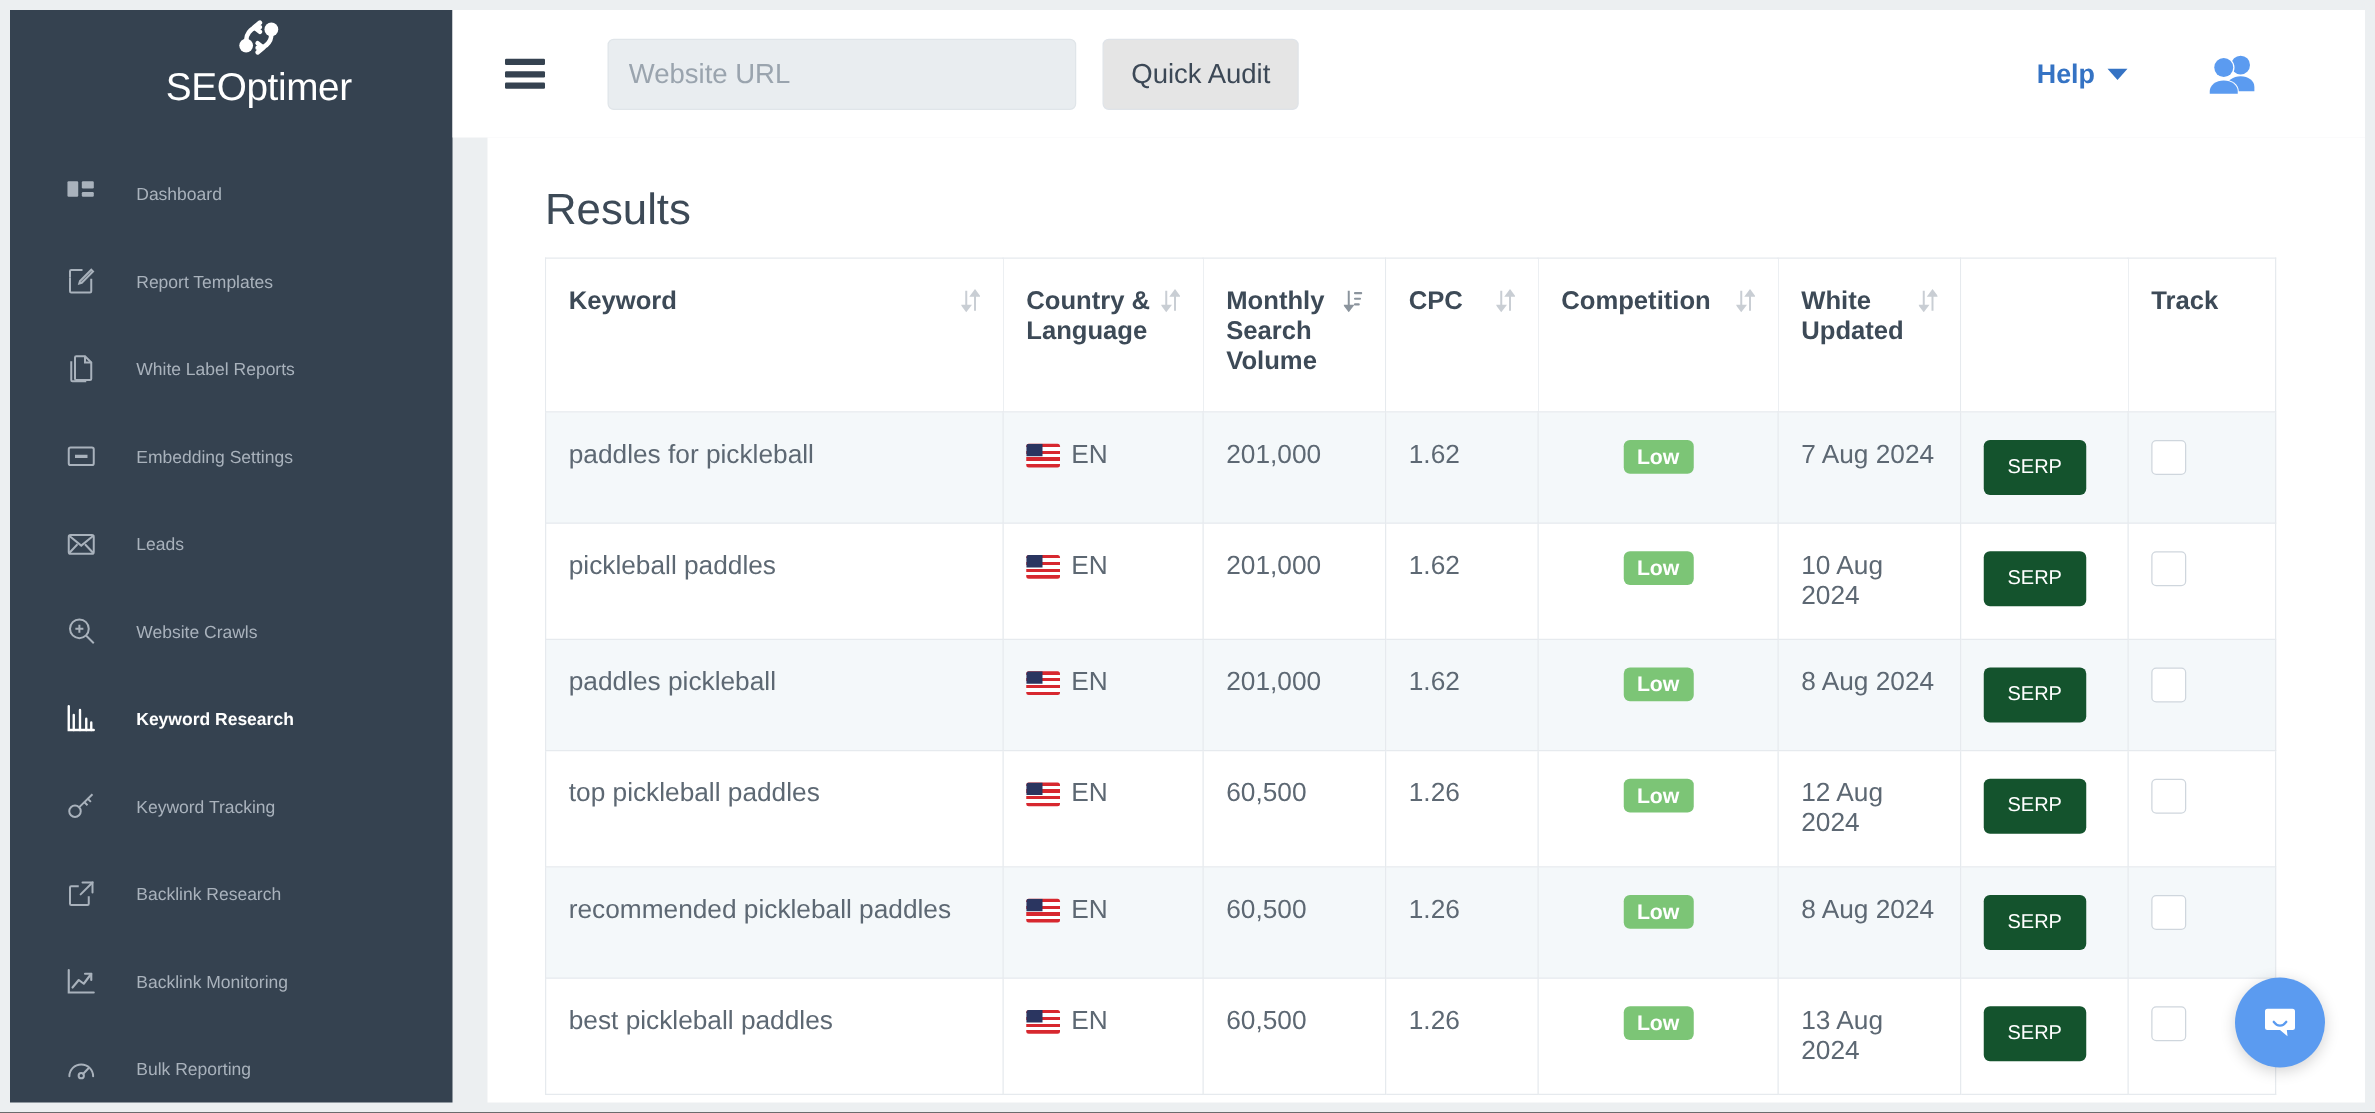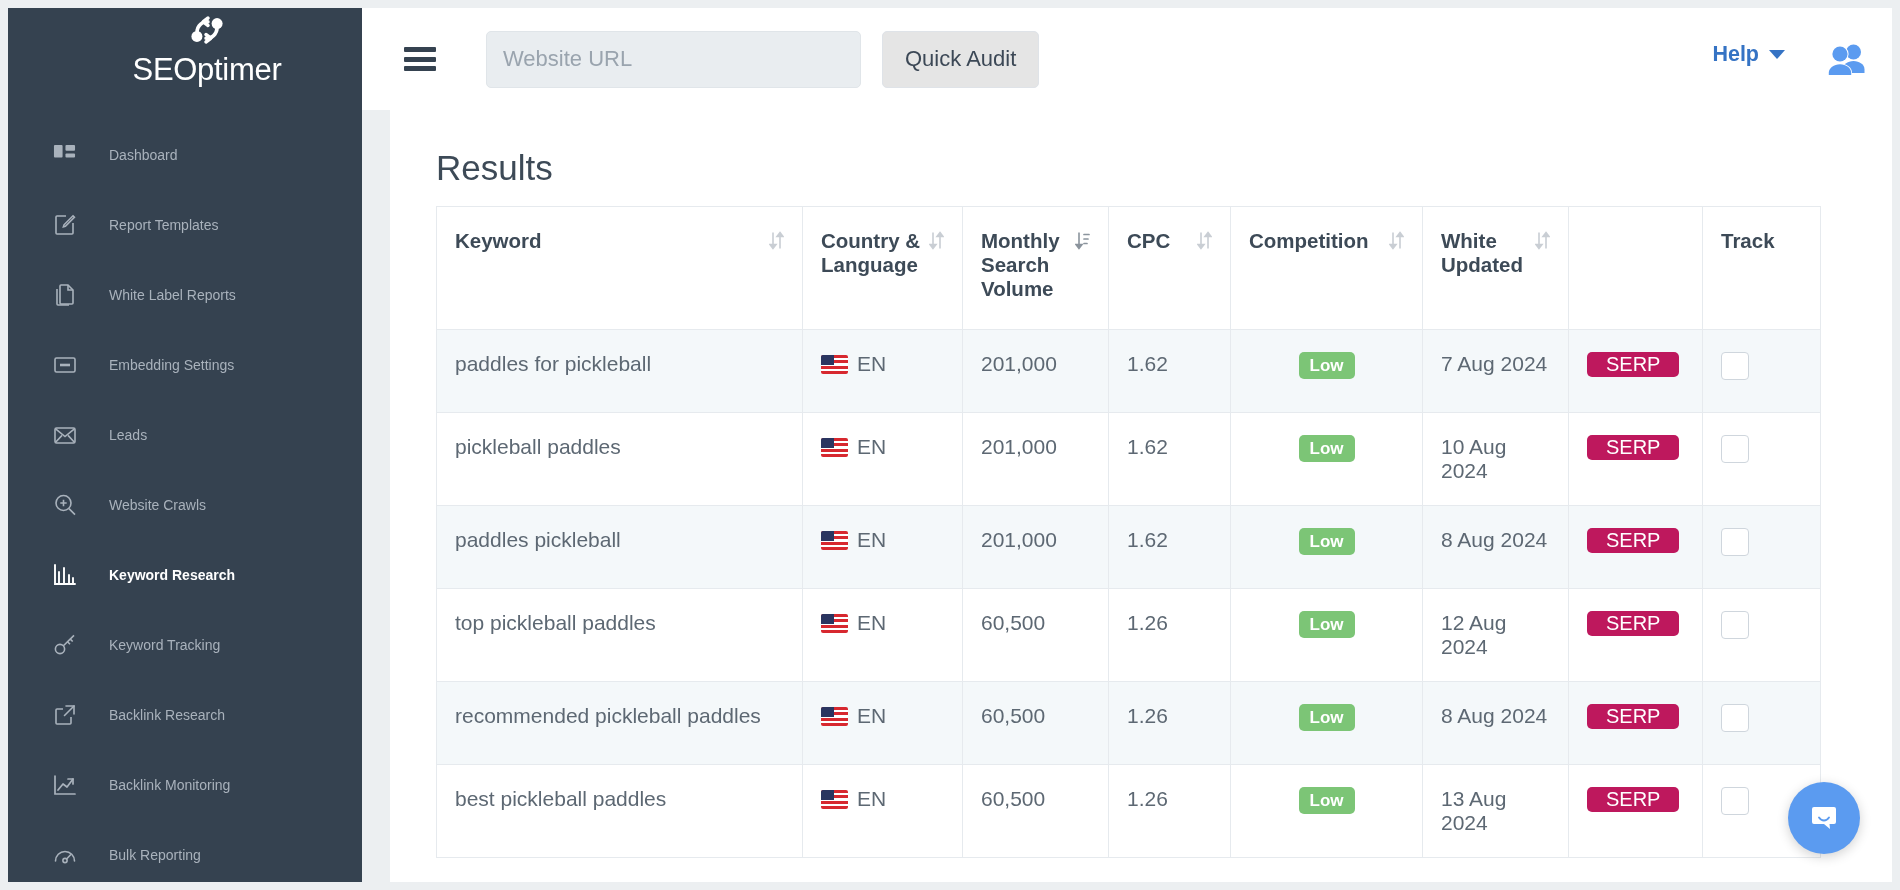--- a/index.html
+++ b/index.html
@@ -103,23 +103,23 @@
     border: 1px solid #dfe3e8;
     border-radius: 5px;
     font-size: 22px;
     color: #3c4856;
     font-family: "Liberation Sans", sans-serif;
     cursor: pointer;
   }
   .header-right {
     margin-left: auto;
     display: flex;
-    align-items: flex-start;
-    gap: 40px;
-    padding-right: 25px;
+    align-items: center;
+    gap: 62px;
+    padding-right: 86px;
   }
   .help-link {
     display: flex; align-items: center; gap: 10px;
     color: #3573c4;
     font-size: 21.5px;
     font-weight: bold;
     cursor: pointer;
   }
   .caret {
     width: 0; height: 0;
@@ -213,27 +213,27 @@
     background: #7cc576;
     color: #ffffff;
     font-size: 17px;
     font-weight: bold;
     border-radius: 5px;
     padding: 5px 11px;
     line-height: 1;
   }
   .serp-btn {
     display: inline-block;
-    background: #be185d;
+    background: #14532d;
     color: #ffffff;
     border: none;
     border-radius: 5px;
-    font-size: 20px;
+    font-size: 16px;
     font-family: "Liberation Sans", sans-serif;
-    padding: 1px 19px;
+    padding: 13px 19px;
     cursor: pointer;
   }
   .track-box {
     width: 28px; height: 28px;
     border: 1px solid #cfd6dd;
     border-radius: 4px;
     background: #fff;
     cursor: pointer;
     display: inline-block;
   }

